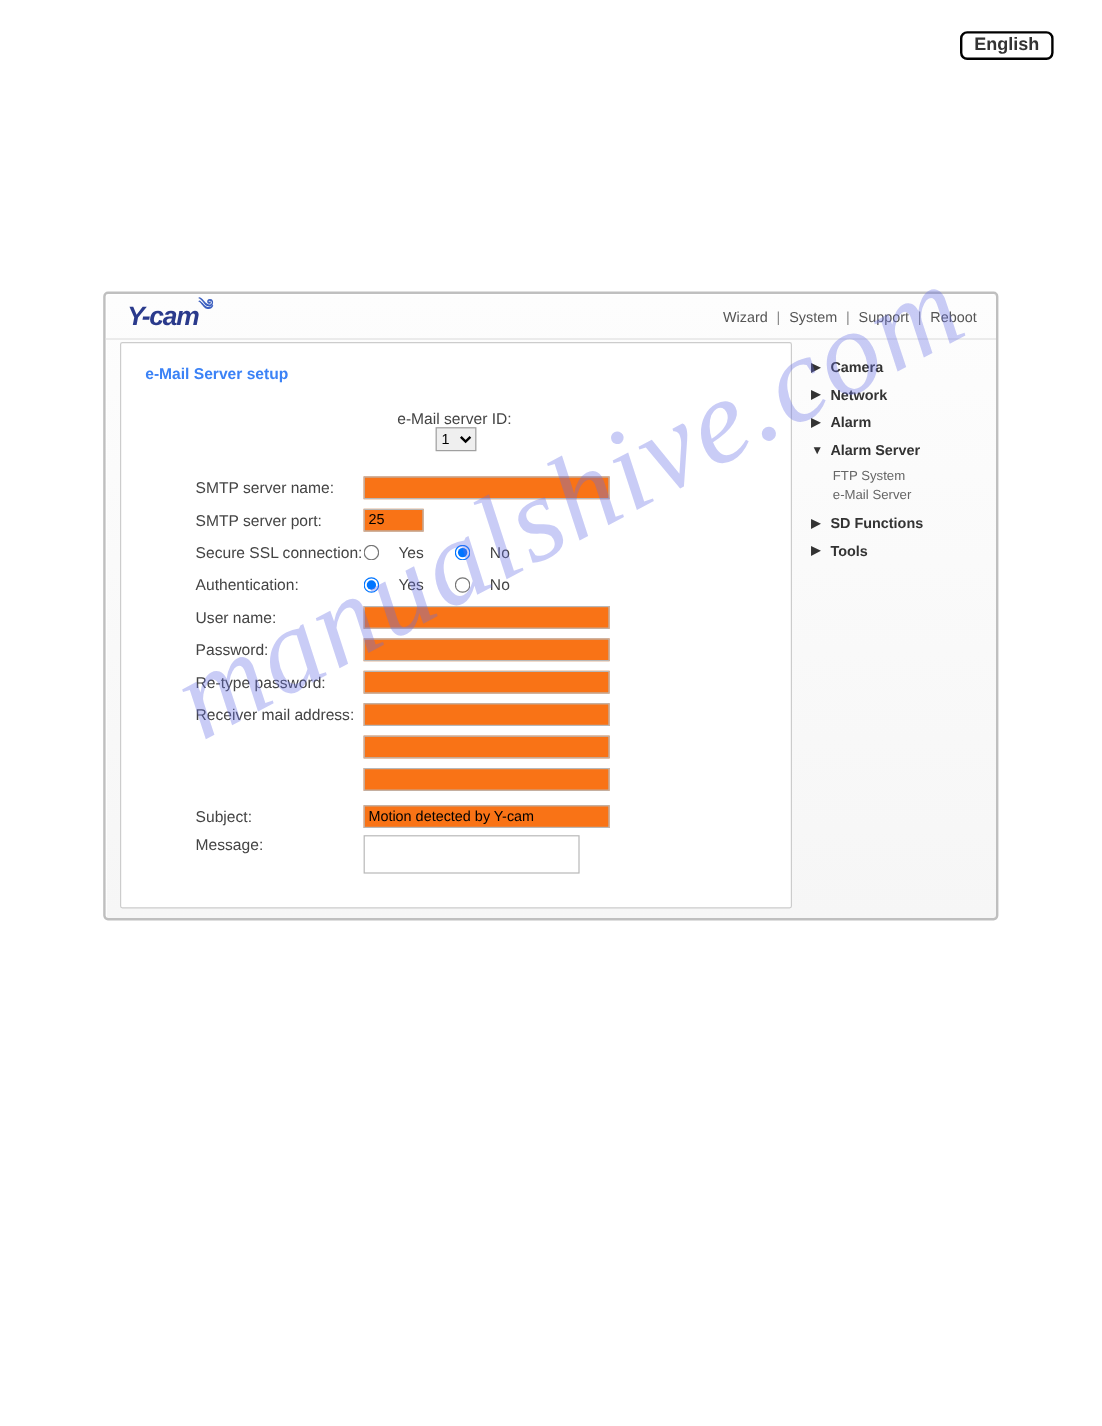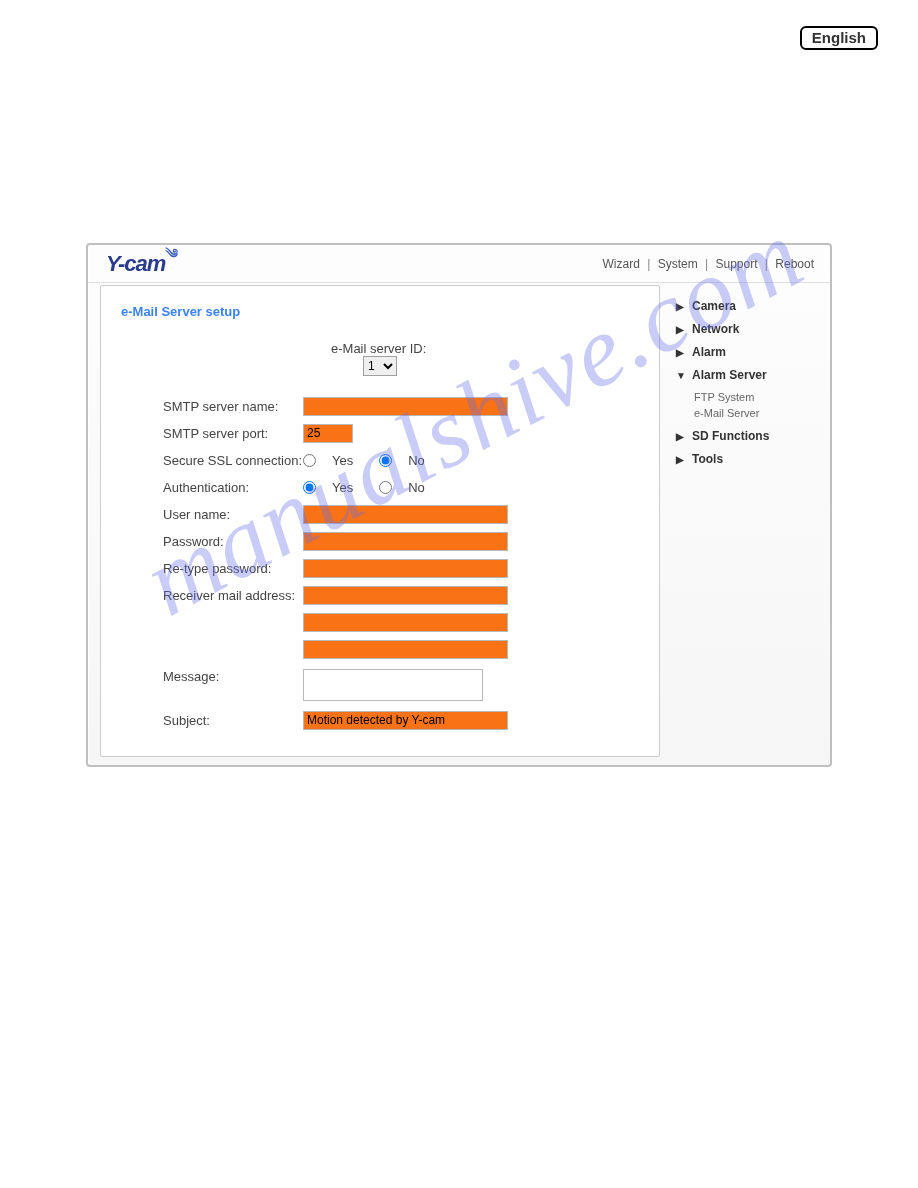--- a/index.html
+++ b/index.html
@@ -261,30 +261,30 @@
           <div class="label"></div>
           <div class="control"><input class="txt txt-med" value="" style=""></div>
         </div>
         <div class="row">
           <div class="label"></div>
           <div class="control"><input class="txt txt-med" value="" style=""></div>
         </div>
 
         <div style="height:4px;"></div>
 
+        <div class="row">
+          <div class="label">Subject:</div>
+          <div class="control"><input class="txt txt-med" value="Motion detected by Y-cam" style=""></div>
+        </div>
+
         <div class="row" style="align-items:flex-start;">
           <div class="label">Message:</div>
           <div class="control"><textarea class="msg" style=""></textarea></div>
         </div>
 
-        <div class="row">
-          <div class="label">Subject:</div>
-          <div class="control"><input class="txt txt-med" value="Motion detected by Y-cam" style=""></div>
-        </div>
-
       </div>
     </div>
 
     <div class="sidebar">
       <div class="side-item">
         <span class="arr">▶</span>
         <span>Camera</span>
       </div>
       <div class="side-item">
         <span class="arr">▶</span>

